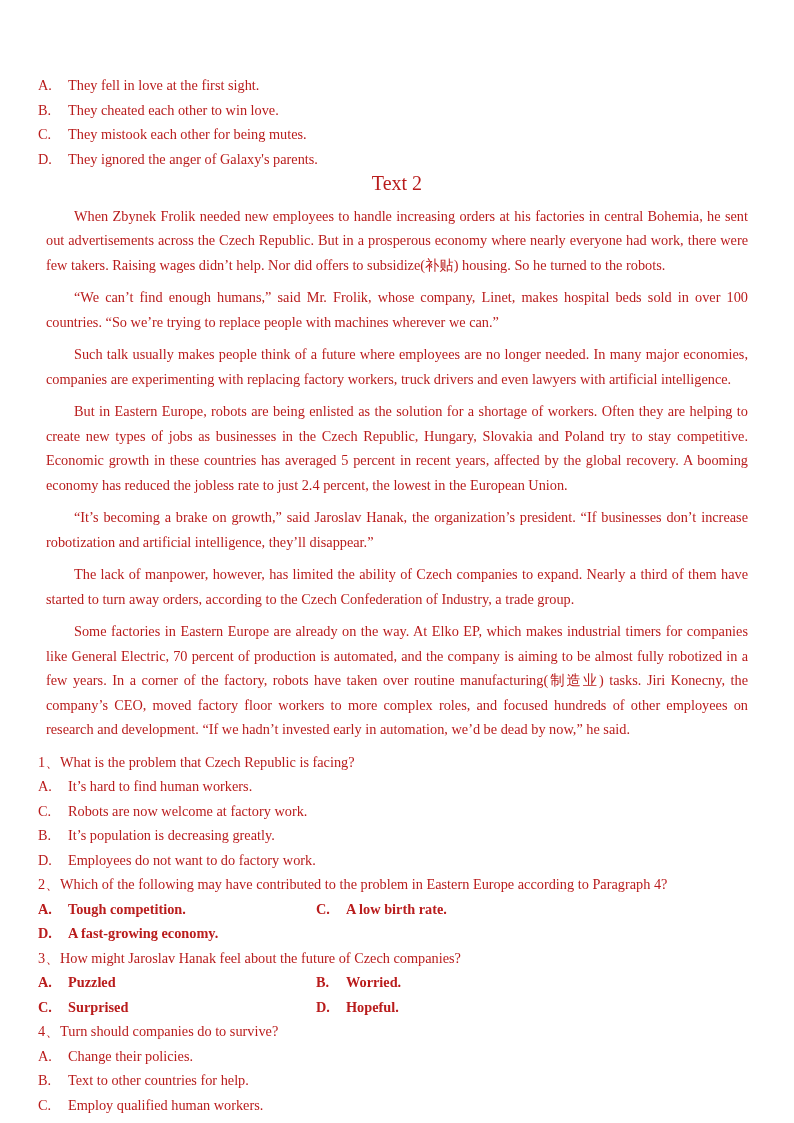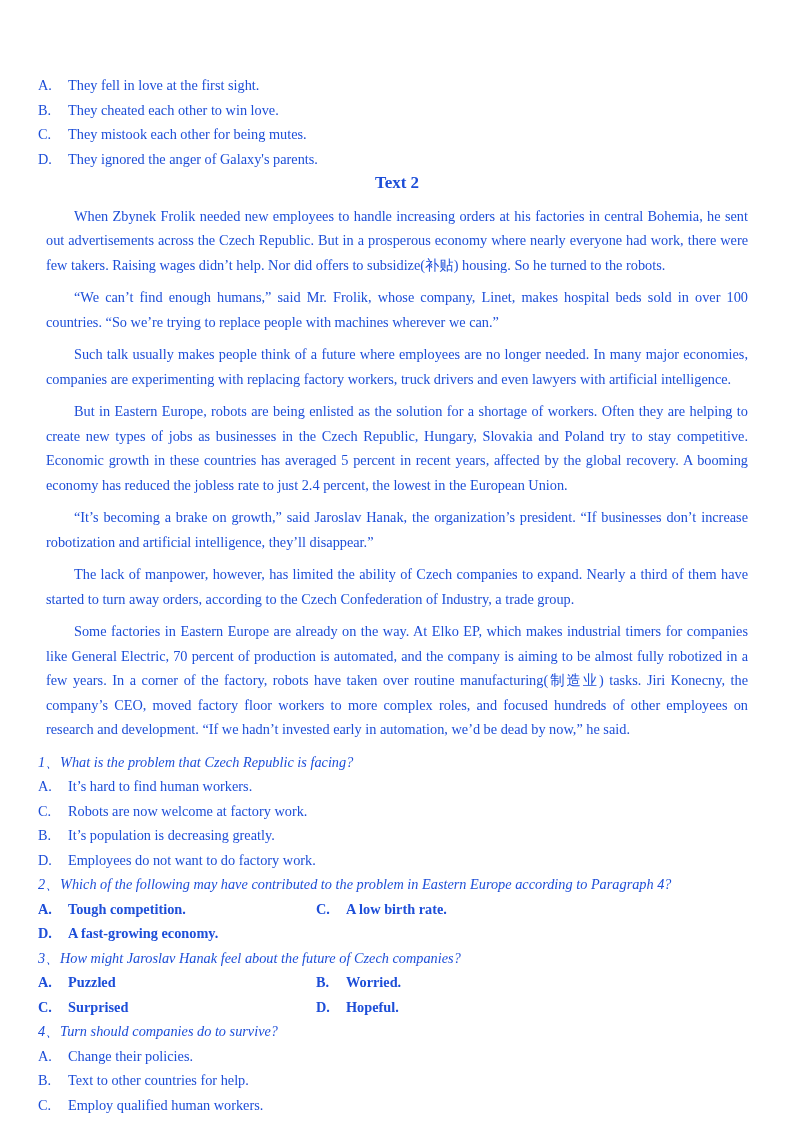--- a/index.html
+++ b/index.html
@@ -14,44 +14,43 @@
     overflow: hidden;
   }
   .page {
     box-sizing: border-box;
     width: 794px;
     height: 1123px;
     padding: 73px 38px 0 38px;
     font-family: "Liberation Serif", "DejaVu Serif", serif;
     font-size: 14.3px;
     line-height: 24.5px;
-    color: #1d4ed8;
+    color: #b91c1c;
   }
   .opt-line {
     white-space: nowrap;
   }
   .opt-label {
     display: inline-block;
     min-width: 30px;
   }
   .section-title {
     margin: 0;
-    font-size: 17px;
-    font-weight: bold;
+    font-size: 20px;
+    font-weight: normal;
     line-height: 24.5px;
     text-align: center;
   }
   .passage p {
     margin: 8px;
     text-indent: 28px;
     text-align: justify;
   }
   .q-stem {
     white-space: nowrap;
-    font-style: italic;
   }
   .q-num {
     display: inline-block;
     min-width: 22px;
   }
   .opts-2col {
     display: grid;
     grid-template-columns: 278px 1fr;
     font-weight: bold;
   }

